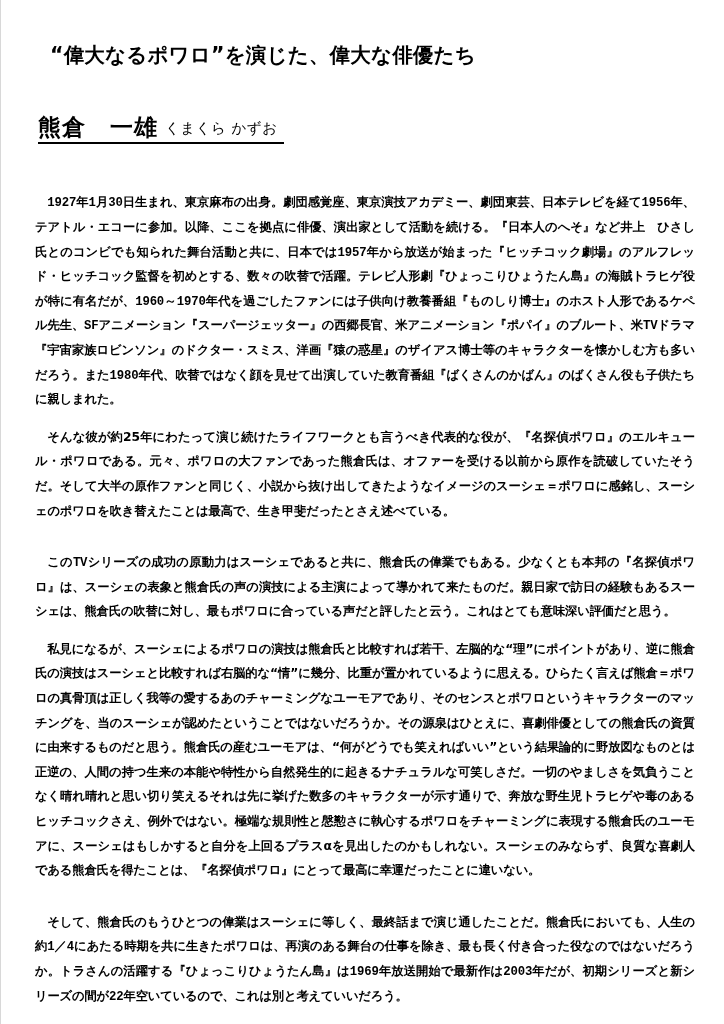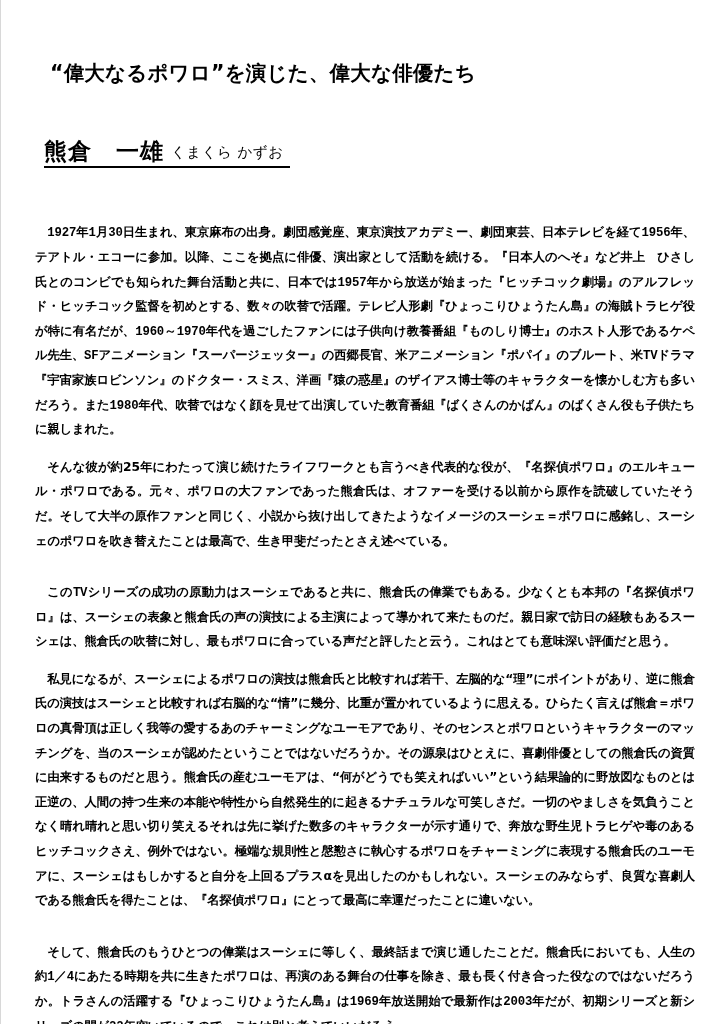--- a/index.html
+++ b/index.html
@@ -28,33 +28,33 @@
   .page-inner {
     position: absolute;
     left: 34px;
     top: 0;
     width: 660px;
   }
 
   
   .doc-title {
     margin: 0;
-    padding-top: 60px;
+    padding-top: 42px;
     font-size: 20.5px;
     font-weight: 700;
     line-height: 1.3;
     letter-spacing: 0.2px;
     text-align: left;
     padding-left: 15px;
     white-space: nowrap;
   }
 
   
   .name-heading {
-    margin: 6px;
+    margin: 0;
     padding-top: 44px;
     padding-left: 3px;
     font-weight: 400;
     line-height: 1.25;
     white-space: nowrap;
   }
   .name-underline {
     display: inline-block;
     border-bottom: 2px solid #000000;
     padding-bottom: 1px;

